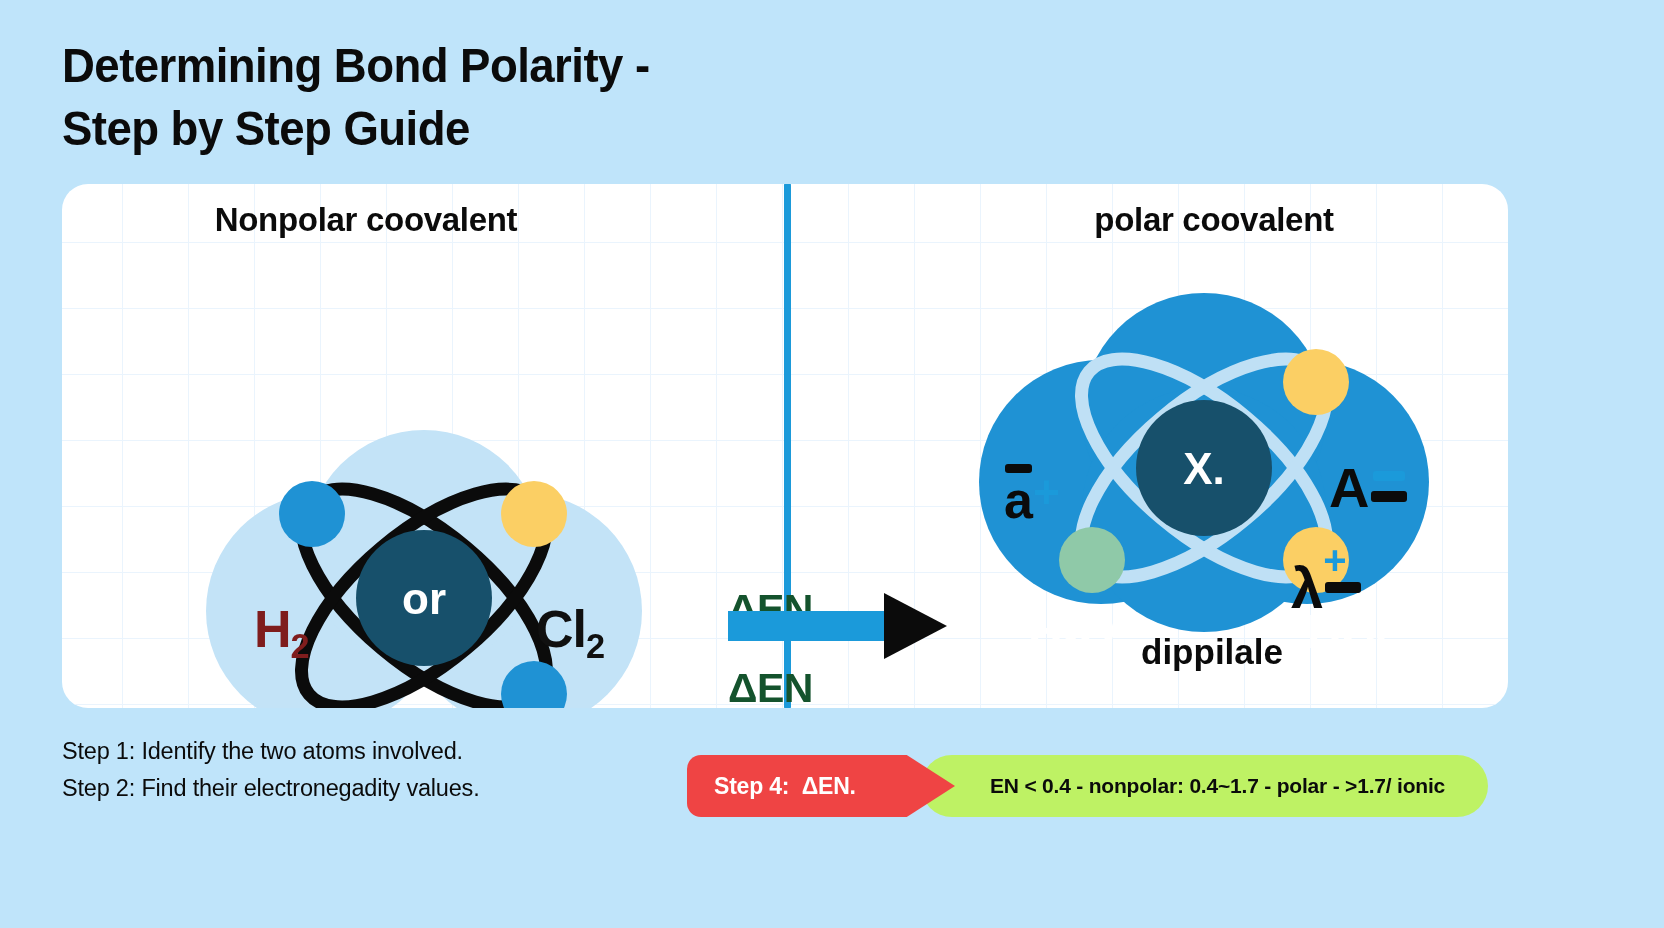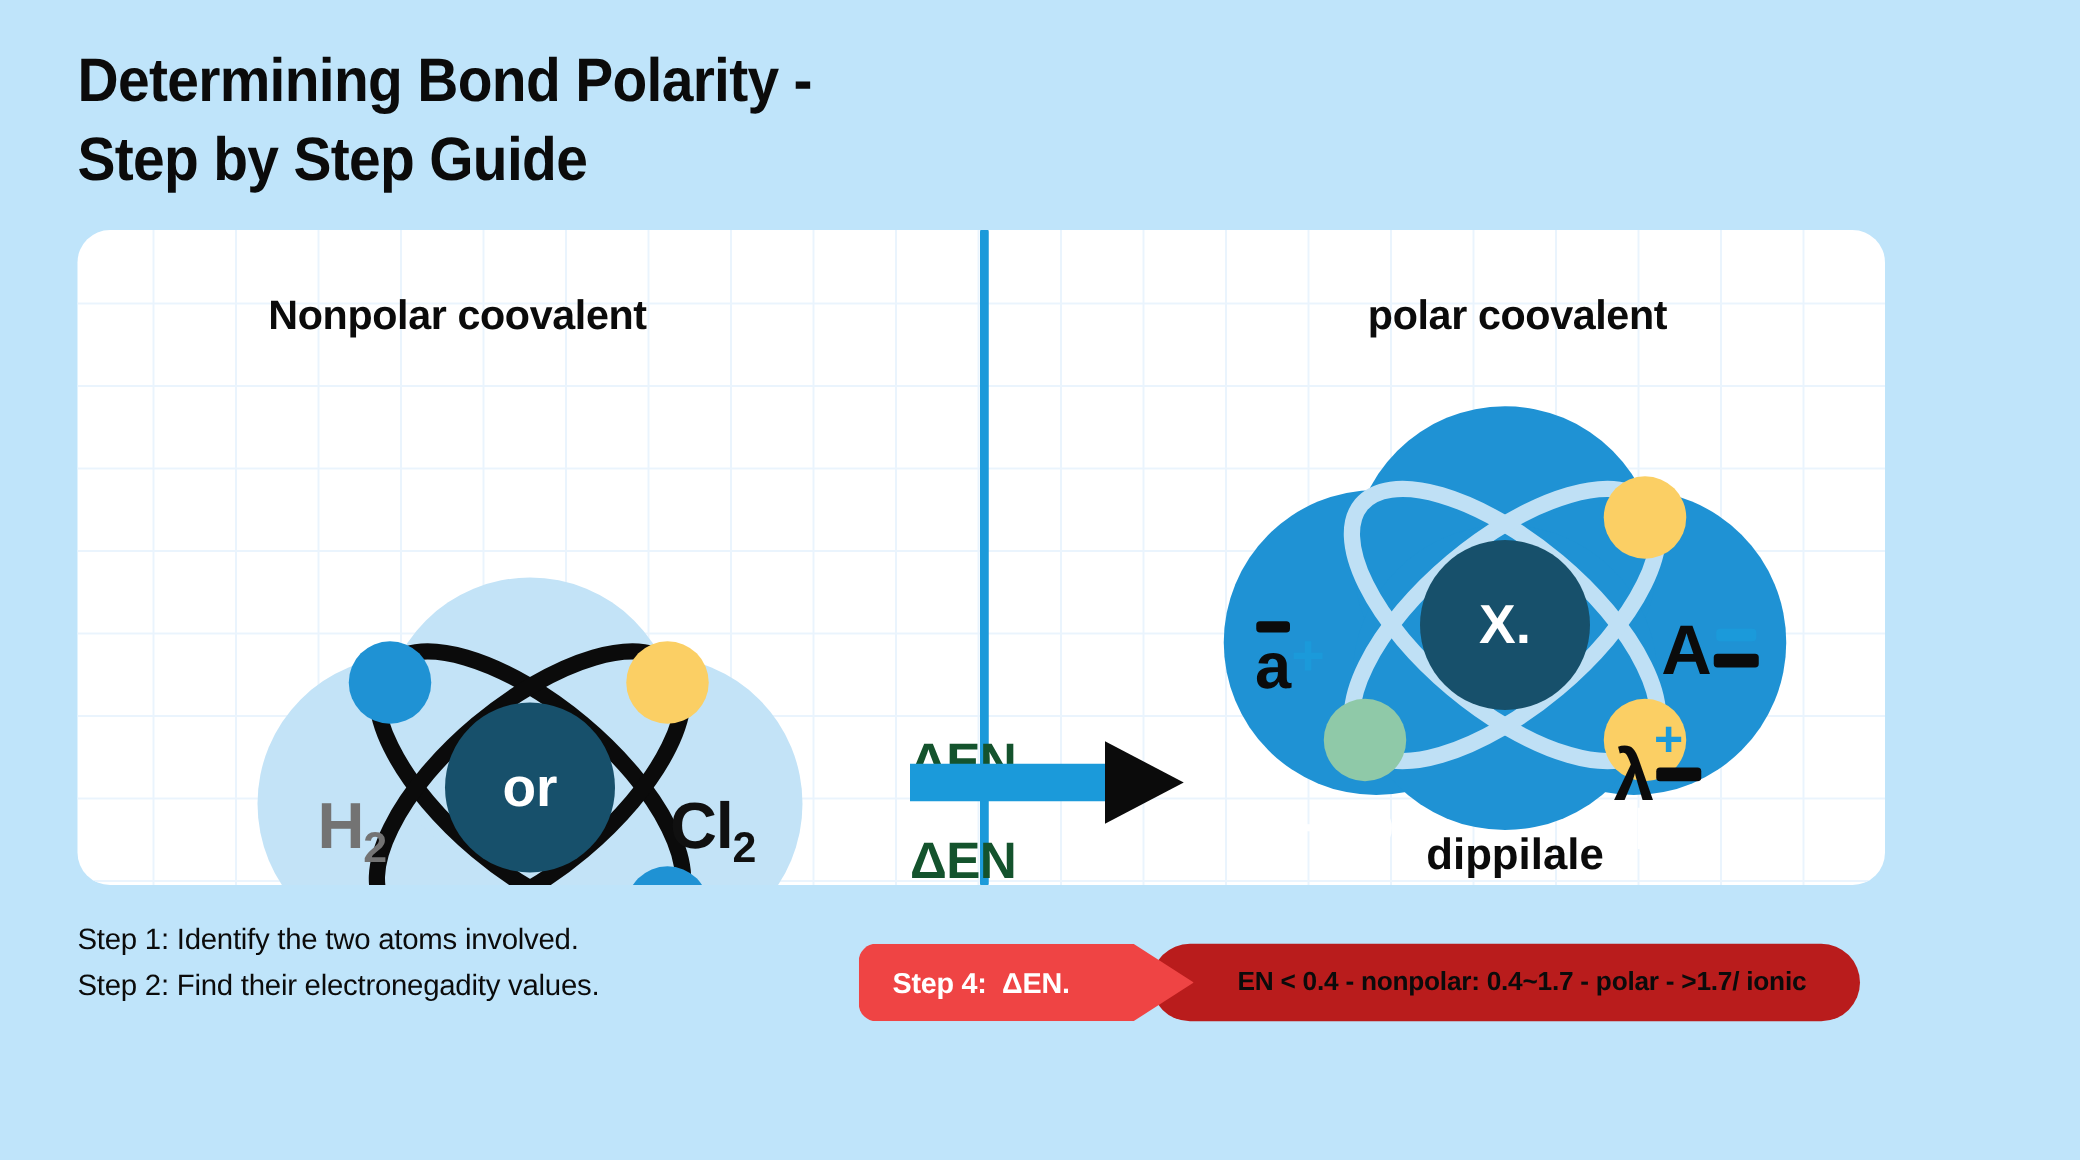--- a/index.html
+++ b/index.html
@@ -34,21 +34,21 @@
       linear-gradient(to bottom, #eaf4fd 1.5px, transparent 1.5px);
     background-size: 66px 66px;
     background-position: -6px -8px;
   }
   .divider {
     position: absolute; left: 722px; top: -2px;
     width: 7px; height: 528px; background: #1b9ada;
     border-radius: 4px;
   }
 
-  .half { position: absolute; top: 0; height: 524px; margin-top: 32px; }
+  .half { position: absolute; top: 0; height: 524px; }
   .half.left  { left: 0;   width: 722px; }
   .half.right { left: 729px; width: 864px; }
 
   .heading {
     position: absolute; left: 0; right: 0; top: 17px;
     text-align: center; font-size: 33px; font-weight: bold; color: #0b0b0b;
     letter-spacing: -0.3px;
   }
   .heading.shift-left  { transform: translateX(-57px); }
   .heading.shift-right { transform: translateX(-9px); }
@@ -64,21 +64,21 @@
   .molecule { position: absolute; }
   .mol-left  { left: 142px; top: 252px; width: 440px; height: 320px; }
   .mol-right { left: 188px; top: 76px;  width: 450px; height: 372px; }
   .molecule svg { display: block; width: 100%; height: 100%; overflow: visible; }
 
   .formula {
     position: absolute; font-weight: bold; letter-spacing: -1px;
     white-space: nowrap;
   }
   .formula sub { font-size: 0.66em; }
-  .f-h2   { left: 192px; top: 415px; font-size: 52px; color: #737373; }
+  .f-h2   { left: 192px; top: 415px; font-size: 52px; color: #7f1d1d; }
   .f-cl2  { left: 474px; top: 415px; font-size: 52px; color: #101010; }
   .f-h2o  { left: 237px; top: 420px; font-size: 48px; color: #ffffff; }
   .f-hcl  { left: 516px; top: 420px; font-size: 48px; color: #ffffff; }
 
   
   .charge { position: absolute; font-weight: bold; white-space: nowrap; line-height: 1; }
   .charge .base { color: #0b0b0b; }
   .charge .plus { color: #1b9ada; }
   .c-dplus  { left: 213px; top: 285px; font-size: 52px; }
   .c-dplus .base { position: relative; display: inline-block; }
@@ -127,21 +127,21 @@
   .steps { position: absolute; left: 62px; top: 733px; }
   .step-line {
     font-size: 23.5px; font-weight: normal; color: #0b0b0b;
     line-height: 36.5px; letter-spacing: -0.2px; white-space: pre;
   }
 
   
   .banner { position: absolute; left: 683px; top: 755px; width: 805px; height: 62px; }
   .banner-pill {
     position: absolute; left: 238px; top: 0; width: 567px; height: 62px;
-    background: #b91c1c; border-radius: 31px;
+    background: #bef264; border-radius: 31px;
     display: flex; align-items: center; justify-content: center;
   }
   .banner-pill-text {
     font-size: 21px; font-weight: bold; color: #0b0b0b; letter-spacing: -0.2px;
     white-space: nowrap; padding-left: 26px;
   }
   .banner-tag {
     position: absolute; left: 4px; top: 0; width: 268px; height: 62px;
     background: #ef4444; color: #ffffff;
     border-radius: 14px 0 0 14px;

